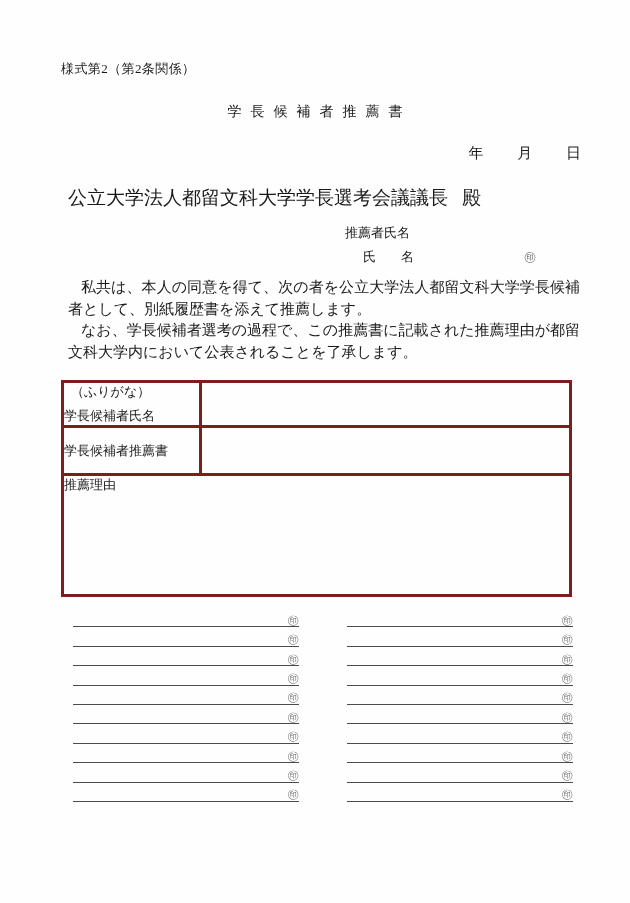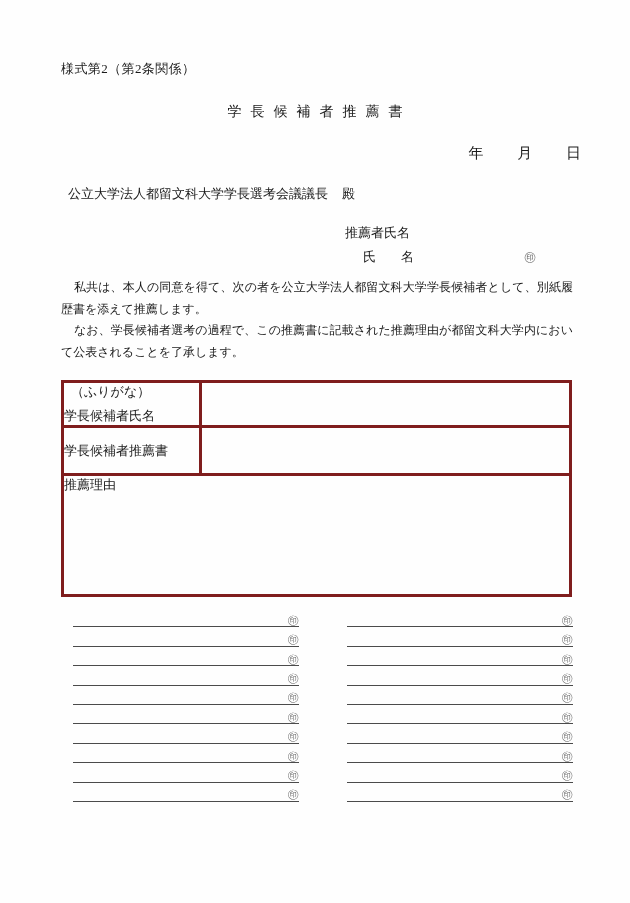--- a/index.html
+++ b/index.html
@@ -51,21 +51,21 @@
   .date-line .seg {
     display: inline-block;
     margin-left: 30px;
   }
   .date-line .seg:first-child { margin-left: 0; }
 
   .addressee {
     position: absolute;
     left: 68px;
     top: 185px;
-    font-size: 13px;
+    font-size: 19px;
     white-space: nowrap;
   }
   .addressee .honorific { margin-left: 14px; }
 
   
   .rep-block {
     position: absolute;
     left: 345px;
     top: 224px;
     font-size: 13px;
@@ -86,24 +86,24 @@
     display: inline-block;
     margin-left: 104px;
     font-family: "DejaVu Sans", sans-serif;
     font-size: 12px;
     color: #555;
   }
 
   
   .body-text {
     position: absolute;
-    left: 61px;
+    left: 68px;
     width: 512px;
     top: 277px;
-    font-size: 12px;
+    font-size: 15px;
     line-height: 21.5px;
     text-align: justify;
   }
   .body-text p {
     margin: 0;
     text-indent: 13px;
   }
 
   
   .form-table {

